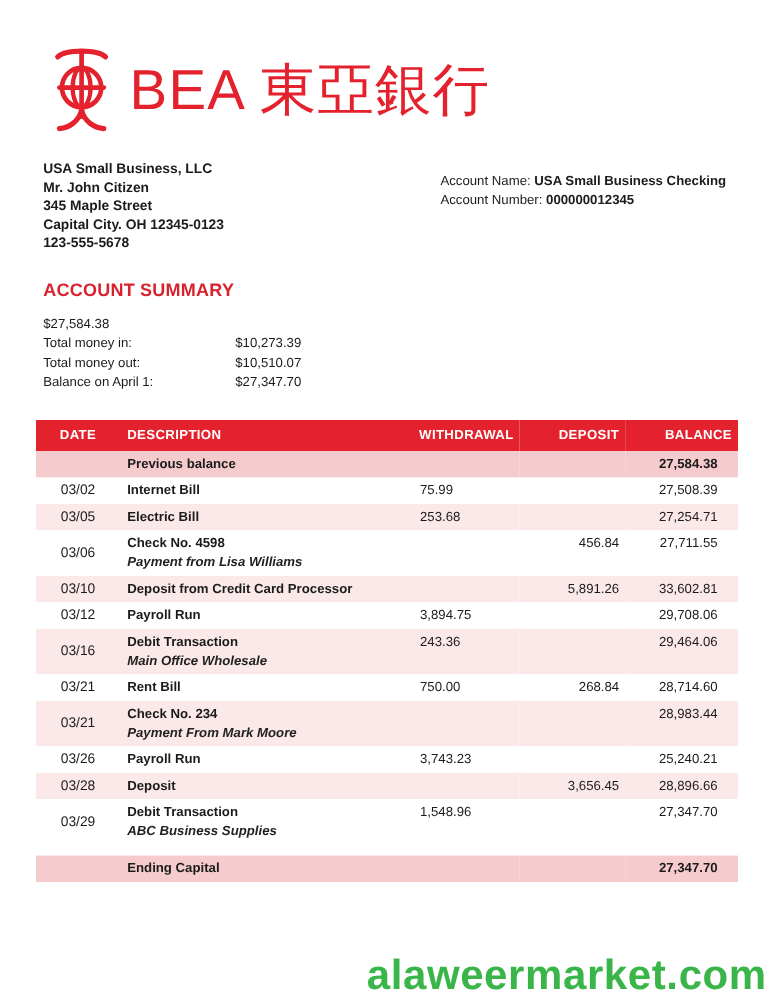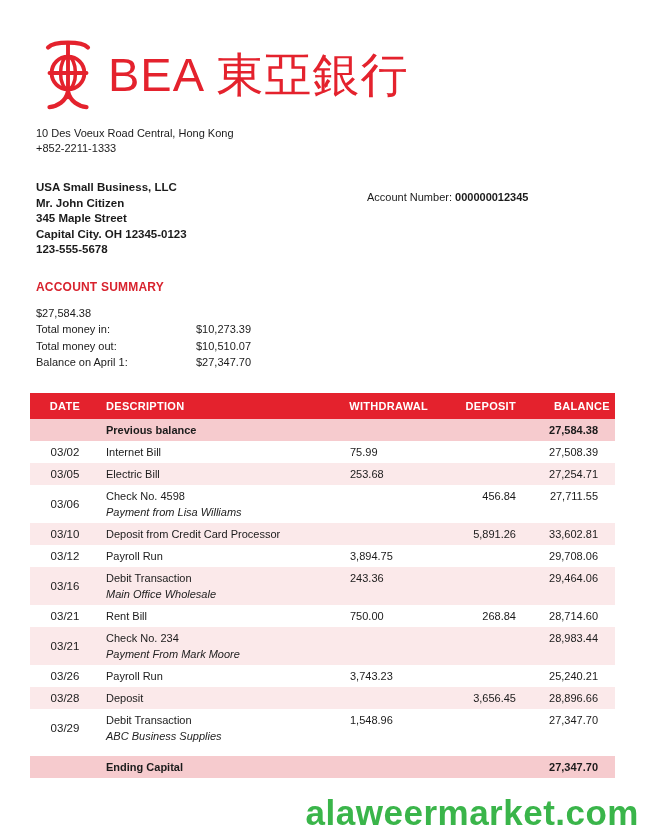--- a/index.html
+++ b/index.html
@@ -41,21 +41,21 @@
   .customer-block { font-weight: bold; font-size: 11.5px; line-height: 15.5px; }
   .account-block { font-size: 11px; line-height: 16px; margin-top: 9px; width: 242px; }
   .account-block .val { font-weight: bold; }
   .statement-period { margin-top: 11px; }
 
   
   .summary-title {
     margin: 22px 0 0 36px;
     color: #d8232e;
     font-weight: bold;
-    font-size: 12px;
+    font-size: 15px;
     letter-spacing: 0.2px;
   }
   .summary-table { margin: 11px 0 0 36px; font-size: 11px; line-height: 16.5px; }
   .summary-row { display: flex; }
   .summary-row .lbl { width: 160px; }
   .summary-row .val { width: 90px; }
 
   
   table.txn {
     border-collapse: collapse;
@@ -79,21 +79,21 @@
     padding: 7px 16px;
   }
   th.th-date { text-align: center; }
   th.th-desc { text-align: left; padding-left: 6px; }
   th.th-wd   { text-align: right; padding-right: 5px; }
   th.th-dep  { text-align: right; padding-right: 5px; }
   th.th-bal  { text-align: right; padding-right: 5px; }
 
   tbody td { vertical-align: top; padding: 5px 0; }
   td.td-date { text-align: center; vertical-align: middle; font-size: 11.5px; }
-  td.td-desc { padding-left: 6px; }
+  td.td-desc { padding-left: 6px; font-weight: bold; }
   td.td-wd   { text-align: left; padding-left: 30px; }
   td.td-dep  { text-align: right; padding-right: 5px; }
   td.td-bal  { text-align: right; padding-right: 17px; }
 
   .desc-note { font-style: italic; margin-top: 4px; color: #222; }
 
   tr.row-white  { background: #ffffff; }
   tr.row-pink   { background: #fbe9ea; }
   tr.row-strong { background: #f6cbce; }
   tr.row-strong td.td-desc, tr.row-strong td.td-bal { font-weight: bold; }
@@ -125,34 +125,31 @@
       <circle cx="32" cy="52" r="23" stroke-width="5.5"></circle>
       <ellipse cx="32" cy="52" rx="10.5" ry="23" stroke-width="5"></ellipse>
       <line x1="6" y1="52" x2="58" y2="52" stroke-width="5.5"></line>
 
       <path d="M32 78 C 29 92, 17 99, 6 100" stroke-width="6"></path>
       <path d="M32 78 C 35 92, 47 99, 58 100" stroke-width="6"></path>
     </svg>
     <div class="logo-text" style="color:#e4222d">BEA 東亞銀行</div>
   </div>
 
-  <div class="bank-address">
-    <div>10 Des Voeux Road Central, Hong Kong</div>
-    <div>+852-2211-1333</div>
-  </div>
 
   <div class="info-row">
     <div class="customer-block">
       <div>USA Small Business, LLC</div>
       <div>Mr. John Citizen</div>
       <div>345 Maple Street</div>
       <div>Capital City. OH 12345-0123</div>
       <div>123-555-5678</div>
     </div>
     <div class="account-block">
+      <div><span>Account Name: </span><span class="val">USA Small Business Checking</span></div>
       <div><span>Account Number: </span><span class="val">000000012345</span></div>
     </div>
   </div>
 
   <div class="summary-title">ACCOUNT SUMMARY</div>
   <div class="summary-table">
     <div class="summary-row">
       <span class="val">$27,584.38</span>
     </div>
     <div class="summary-row">

